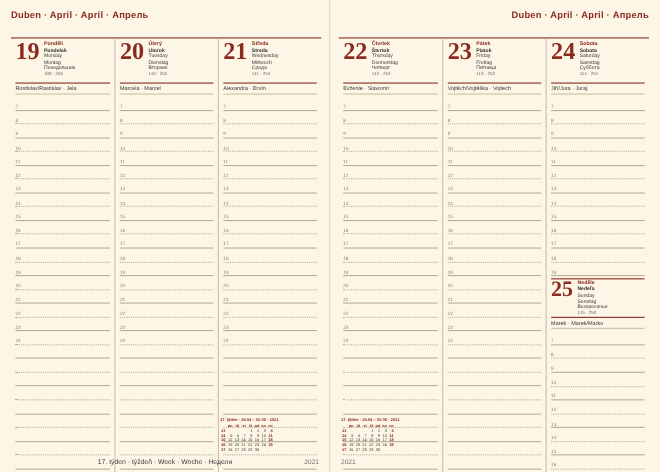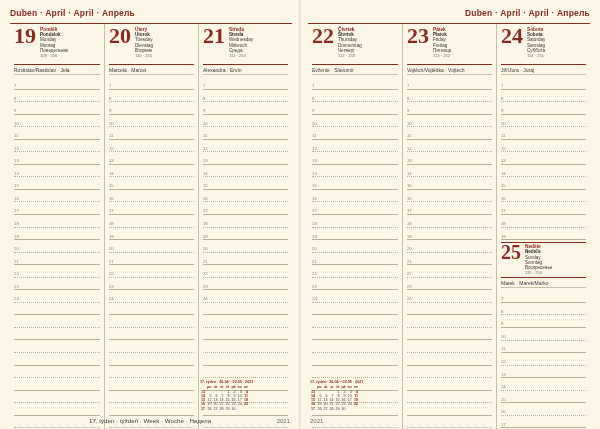--- a/index.html
+++ b/index.html
@@ -9,21 +9,21 @@
     font-family:"Liberation Sans", sans-serif;
     color:#2b2b2b;
     overflow:hidden;
   }
   .spread{display:flex;width:600px;height:429px;}
   .page{position:relative;width:300px;height:429px;box-sizing:border-box;padding:8px 8px 6px 8px;}
   .page.left{padding-left:10px;}
   .page.right{padding-right:10px;}
   .gutter{position:absolute;left:299px;top:0;width:2px;height:429px;background:linear-gradient(to right,rgba(0,0,0,0.12),rgba(0,0,0,0.02));}
 
-  .pagehead{font-size:8.5px;font-weight:bold;color:#8a2b20;letter-spacing:.2px;margin-bottom:5px;}
+  .pagehead{font-size:8.5px;font-weight:bold;color:#8a2b20;letter-spacing:.2px;margin-bottom:16px;}
   .pagehead.r{text-align:right;}
 
   .cols{display:flex;gap:0;border-top:1.2px solid #8a2b20;}
   .col{width:33.33%;box-sizing:border-box;padding:2px 4px 0 4px;position:relative;}
   .col + .col{border-left:0.8px solid #c9bfa8;}
 
   .dayhead{display:flex;align-items:flex-start;gap:4px;min-height:36px;}
   .daynum{font-size:22px;line-height:20px;font-weight:bold;color:#8a2b20;font-family:"Liberation Serif",serif;}
   .daynames{font-size:4.6px;line-height:5.2px;color:#3a3a3a;padding-top:1px;}
   .daynames .bold{font-weight:bold;color:#8a2b20;font-size:4.8px;}

